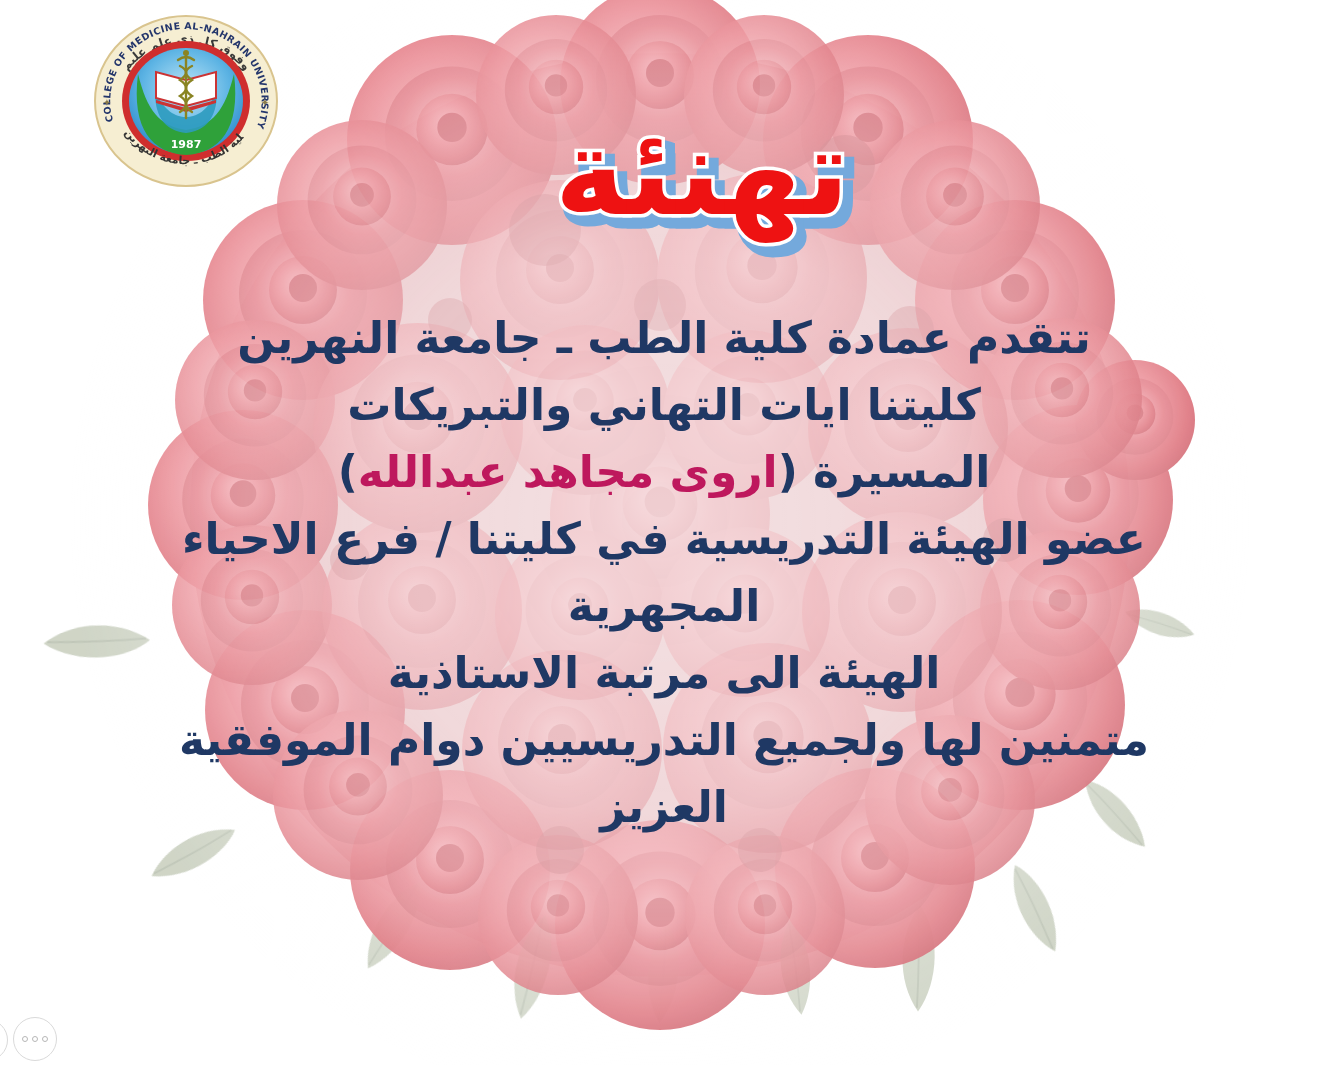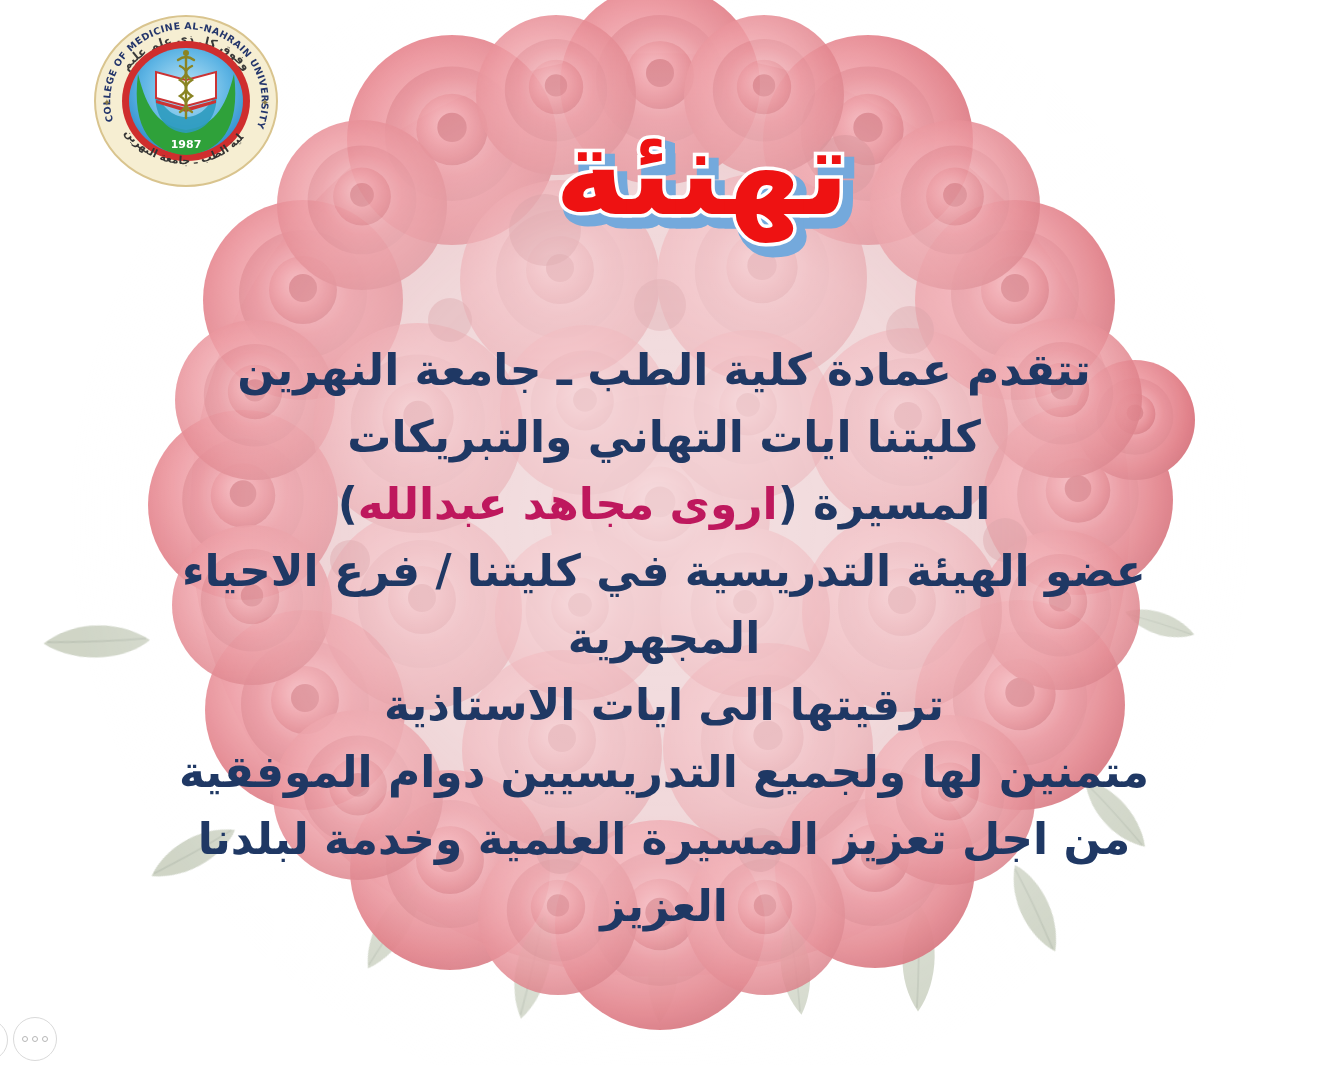--- a/index.html
+++ b/index.html
@@ -24,21 +24,20 @@
   .t-shadow{color:#74a9dc;-webkit-text-stroke:13px #74a9dc;transform:translate(7px,8px);}
   .t-outline{color:#ffffff;-webkit-text-stroke:7px #ffffff;}
   .t-fill{color:#ee1212;}
 
   
   .msg{
     position:absolute;top:304px;left:164px;width:1000px;
     direction:rtl;text-align:center;color:#1f3864;
     font-weight:bold;font-size:44px;line-height:67px;
     font-family:"DejaVu Sans", sans-serif;
-    margin-top:32px;
   }
   .msg .name{color:#be185d;}
 
   
   .fab{
     position:absolute;box-sizing:border-box;background:#ffffff;
     border:1.6px solid #d9d9d9;border-radius:50%;
   }
   .fab.partial{left:-34px;top:1019px;width:42px;height:42px;}
   .fab.more{
@@ -229,23 +228,22 @@
     <span class="t-outline">تهنئة</span>
     <span class="t-fill">تهنئة</span>
   </div>
 
   <div class="msg">
     <div>تتقدم عمادة كلية الطب ـ جامعة النهرين</div>
     <div>كليتنا ايات التهاني والتبريكات</div>
     <div><span>المسيرة (</span><span class="name">اروى مجاهد عبدالله</span><span>)</span></div>
     <div>عضو الهيئة التدريسية في كليتنا / فرع الاحياء</div>
     <div>المجهرية</div>
-    <div>ترقيتها الى ايات الاستاذية</div>
+    <div>الهيئة الى مرتبة الاستاذية</div>
     <div>متمنين لها ولجميع التدريسيين دوام الموفقية</div>
-    <div>من اجل تعزيز المسيرة العلمية وخدمة لبلدنا</div>
     <div>العزيز</div>
   </div>
 
   <div class="fab partial"></div>
   <button class="fab more">
     <span style="display:flex;gap:4px">
       <i></i>
         <i></i>
         <i></i>
     </span>

